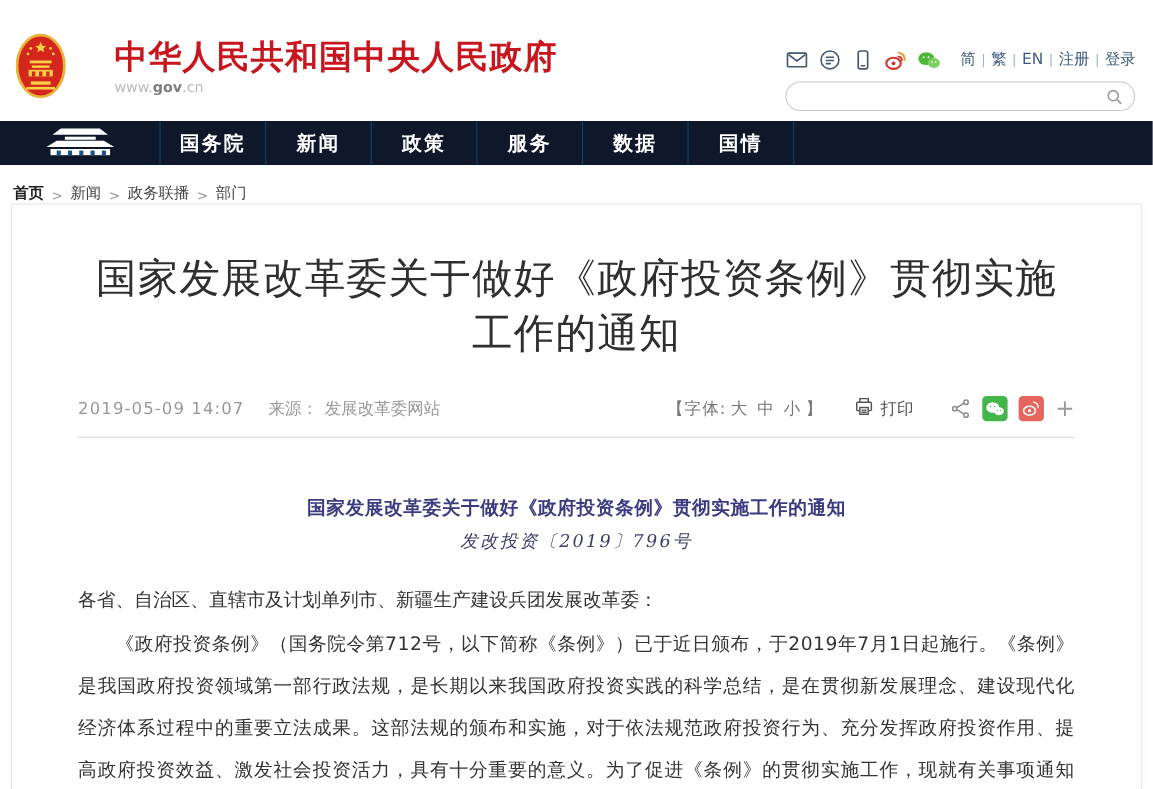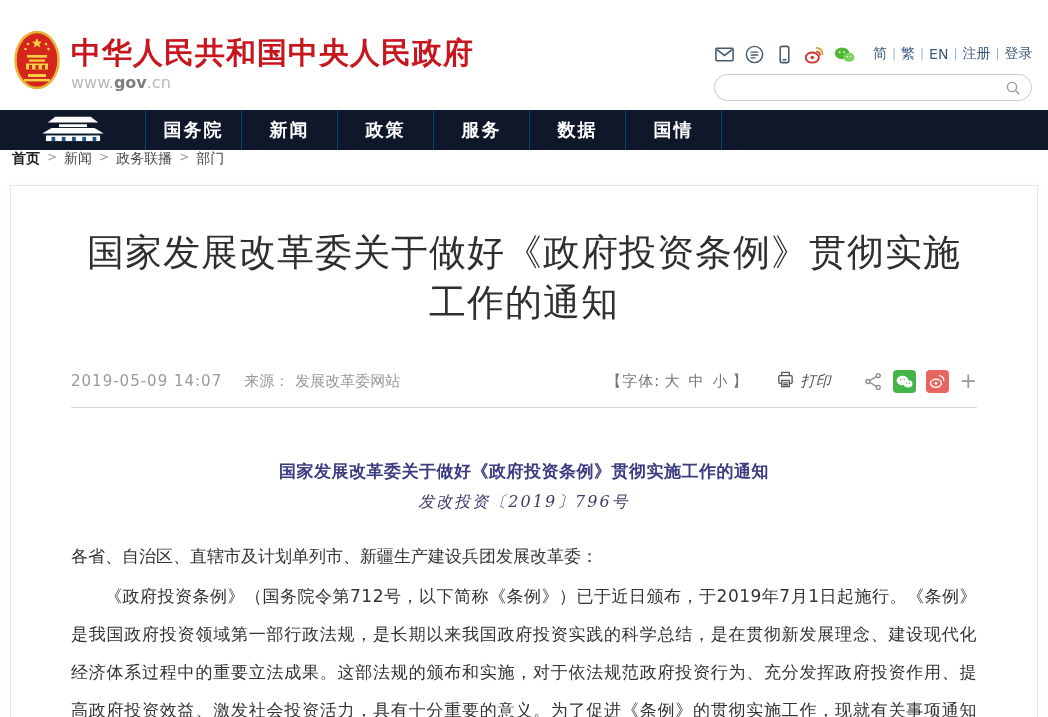--- a/index.html
+++ b/index.html
@@ -1,25 +1,25 @@
 <!DOCTYPE html>
 <html><head>
 <meta charset="utf-8">
 <style>
   * { margin:0; padding:0; box-sizing:border-box; }
   html,body { width:1048px; height:717px; overflow:hidden; background:#fff;
     font-family:"DejaVu Sans","Liberation Sans",sans-serif; }
 
   
   .top-header { position:relative; height:110px; background:#fff; }
-  .logo { position:absolute; left:14px; top:30px; display:flex; align-items:flex-start; cursor:pointer; }
+  .logo { position:absolute; left:14px; top:30px; display:flex; align-items:flex-start; cursor:pointer;gap:33px; }
   .emblem { width:46px; height:60px; }
   .logo-text { margin-left:11px; padding-top:6px; }
   .site-title { font-size:30px; font-weight:bold; color:#c7161e; letter-spacing:1px; line-height:34px; }
-  .site-url { font-size:16px; color:#b9b9b9; margin-top:3px; }
+  .site-url { font-size:13px; color:#b9b9b9; margin-top:3px; }
   .site-url .gov { color:#7d7d7d; font-weight:bold; }
   .header-right { position:absolute; right:16px; top:42px; width:318px; }
   .quick-row { display:flex; align-items:center; height:24px; }
   .q-icon { width:21px; height:21px; margin-right:9px; display:inline-flex; cursor:pointer; }
   .lang-links { display:flex; align-items:center; font-size:14px; color:#3a5a7e; margin-left:4px; white-space:nowrap; }
   .lang-links .lk { cursor:pointer; padding:0 5px; }
   .lang-links .dv { color:#9db4c9; font-size:12px; }
   .search-box { margin-top:8px; height:27px; border:1px solid #c9c9c9; border-radius:14px;
     display:flex; align-items:center; padding:0 9px; background:#fff; }
   .search-input { flex:1; border:none; outline:none; font-size:13px; height:20px; background:transparent; }
@@ -27,38 +27,38 @@
 
   
   .nav { height:40px; background:#0f172a; display:flex; }
   .nav-home { width:146px; display:flex; align-items:center; justify-content:center;
     border-right:1px solid #0e4273; cursor:pointer; }
   .nav-home svg { width:76px; height:28px; }
   .nav-item { width:96px; display:flex; align-items:center; justify-content:center; color:#fff;
     font-size:18px; font-weight:bold; letter-spacing:2px; border-right:1px solid #0e4273; cursor:pointer; }
 
   
-  .breadcrumb { height:35px; display:flex; align-items:flex-start; padding-left:12px; font-size:14px; color:#454545; }
+  .breadcrumb { height:35px; display:flex; align-items:flex-end; padding-left:12px; font-size:14px; color:#454545; }
   .bc-item { cursor:pointer; }
   .bc-home { font-weight:bold; color:#1f1f1f; }
   .bc-sep { color:#999; font-size:12px; margin:0 7px; }
 
   
   .card { margin:0 10px; background:#fff; border:1px solid #e4e4e4; box-shadow:0 0 6px rgba(0,0,0,0.04);
     height:560px; padding:0 60px; }
   .page-title { margin-top:42px; text-align:center; font-size:37px; font-weight:400; color:#2f2f2f;
     line-height:50px; letter-spacing:1px; }
-  .meta { margin-top:40px; display:flex; justify-content:space-between; align-items:center; height:26px; }
+  .meta { margin-top:30px; display:flex; justify-content:space-between; align-items:center; height:26px; }
   .meta-left { font-size:15px; color:#999; display:flex; align-items:center; }
   .meta-left .date { margin-right:22px; letter-spacing:1px; }
   .meta-left .src-label { margin-right:6px; }
   .meta-right { display:flex; align-items:center; font-size:15px; color:#666; }
   .font-widget { letter-spacing:1px; color:#777; display:flex; align-items:center; }
   .fs-opt { cursor:pointer; margin:0 4px; color:#777; }
-  .print { display:flex; align-items:center; color:#555; cursor:pointer; margin-left:28px;font-style:italic; }
+  .print { display:flex; align-items:center; color:#555; cursor:pointer; margin-left:28px; }
   .print svg { width:19px; height:19px; margin-right:5px; }
   .share-node { width:19px; height:19px; margin-left:34px; cursor:pointer; }
   .share-btn { width:23px; height:23px; border-radius:4px; display:flex; align-items:center;
     justify-content:center; cursor:pointer; margin-left:10px; }
   .share-wechat { background:#44b549; }
   .share-weibo { background:#e6655f; }
   .plus { color:#9a9a9a; font-size:21px; margin-left:10px; cursor:pointer; line-height:21px; }
   .divider { margin-top:13px; border-bottom:1px solid #d8d8d8; }
 
   .doc-title { margin-top:52px; text-align:center; font-size:17px; font-weight:bold; color:#3b3b80; letter-spacing:0.5px; }

